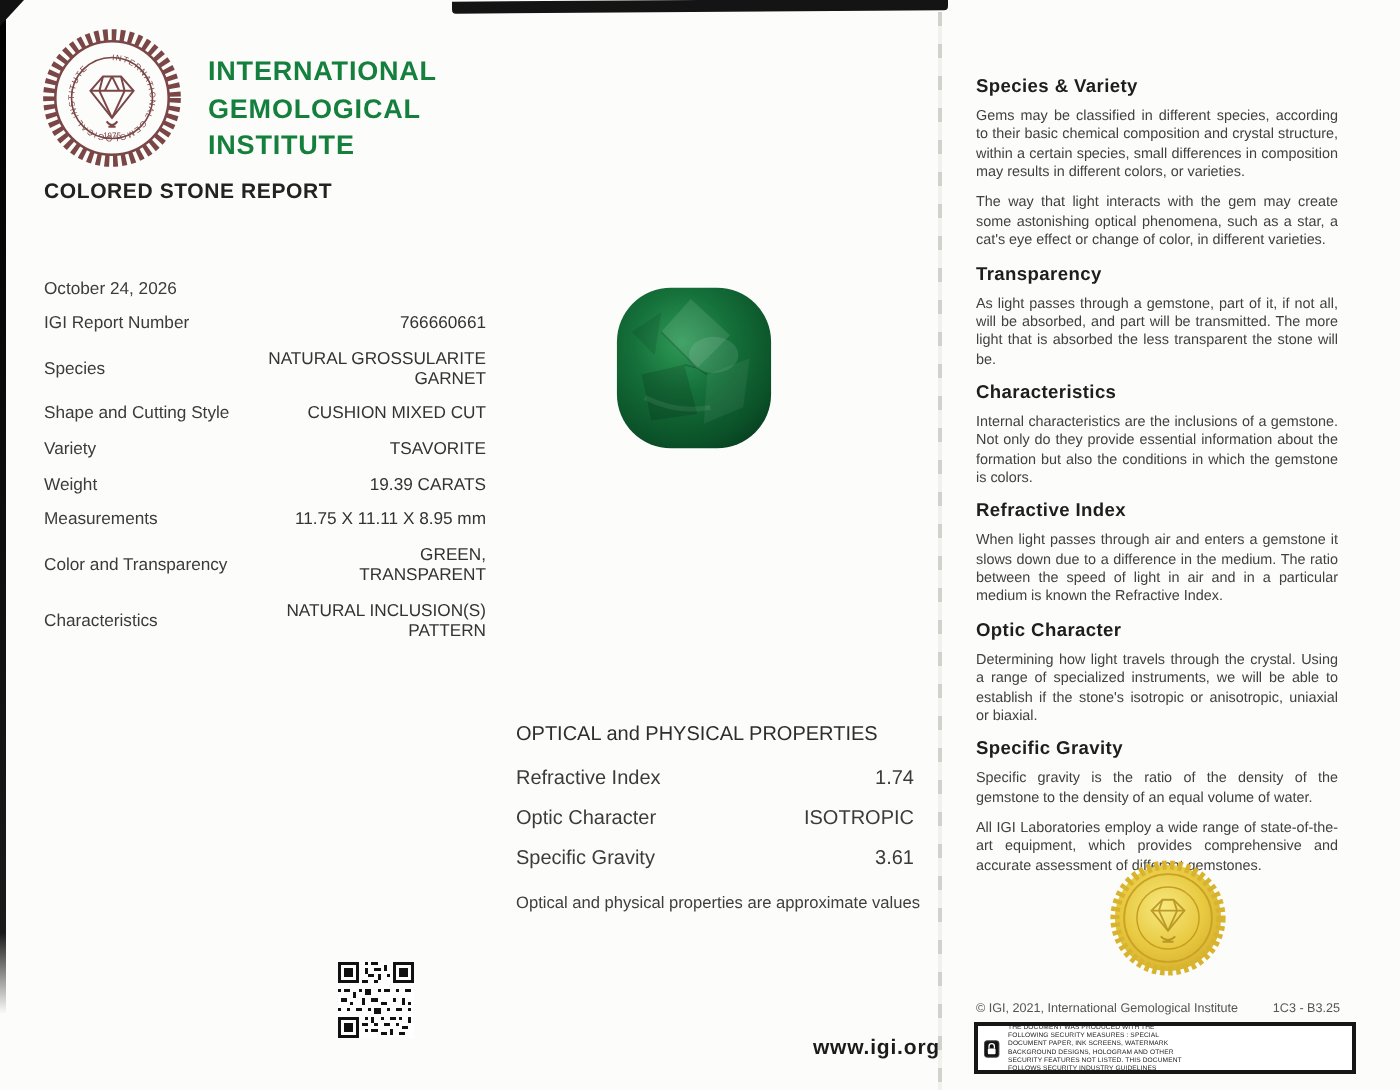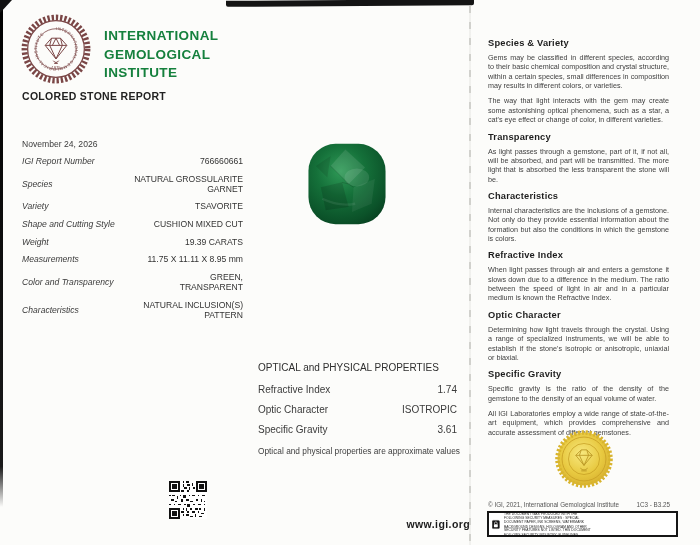--- a/index.html
+++ b/index.html
@@ -23,21 +23,21 @@
   .panel-left { position:absolute; left:0; top:0; width:253px; height:545px; }
   .logo { position:absolute; left:20px; top:11px; }
   .org-name { position:absolute; left:104px; top:27px; font-size:13.5px; font-weight:bold;
     letter-spacing:.4px; line-height:1.38; color:#15803d; }
   .report-type { position:absolute; left:22px; top:90px; font-size:10.5px; font-weight:bold;
     letter-spacing:.3px; color:#222; }
   .date { position:absolute; left:22px; top:139px; font-size:8.6px; }
   .fields { position:absolute; left:22px; top:156px; width:221px;
     display:flex; flex-direction:column; gap:7.5px; font-size:8.6px; line-height:1.18; }
   .frow { display:flex; align-items:center; }
-  .fl { flex:0 0 auto; max-width:110px;font-style:italic; }
+  .fl { flex:0 0 auto; max-width:110px; }
   .fv { margin-left:auto; text-align:right; white-space:pre-line; font-weight:normal; color:#333; }
   .photo-note { position:absolute; left:22px; top:503px; font-size:8.2px;margin-top:48px; }
   .qr { position:absolute; left:169px; top:481px; }
 
   
   .panel-mid { position:absolute; left:253px; top:0; width:217px; height:545px; }
   .gem-wrap { position:absolute; left:53px; top:141px; }
   .props { position:absolute; left:5px; top:362px; width:199px; font-size:10px; }
   .props-title { margin-bottom:11px; color:#2e2e2e; }
   .prow { display:flex; align-items:baseline; margin-bottom:9px; }
@@ -93,39 +93,39 @@
     </div>
 
     <div class="org-name">
       <div>INTERNATIONAL</div>
       <div>GEMOLOGICAL</div>
       <div>INSTITUTE</div>
     </div>
 
     <div class="report-type">COLORED STONE REPORT</div>
 
-    <div class="date">November 24, 2026</div>
+    <div class="date">October 24, 2026</div>
 
     <div class="fields">
       <div class="frow">
         <span class="fl">IGI Report Number</span>
         <span class="fv">766660661</span>
       </div>
       <div class="frow">
         <span class="fl">Species</span>
         <span class="fv">NATURAL GROSSULARITE
 GARNET</span>
       </div>
       <div class="frow">
+        <span class="fl">Shape and Cutting Style</span>
+        <span class="fv">CUSHION MIXED CUT</span>
+      </div>
+      <div class="frow">
         <span class="fl">Variety</span>
         <span class="fv">TSAVORITE</span>
-      </div>
-      <div class="frow">
-        <span class="fl">Shape and Cutting Style</span>
-        <span class="fv">CUSHION MIXED CUT</span>
       </div>
       <div class="frow">
         <span class="fl">Weight</span>
         <span class="fv">19.39 CARATS</span>
       </div>
       <div class="frow">
         <span class="fl">Measurements</span>
         <span class="fv">11.75 X 11.11 X 8.95 mm</span>
       </div>
       <div class="frow">

